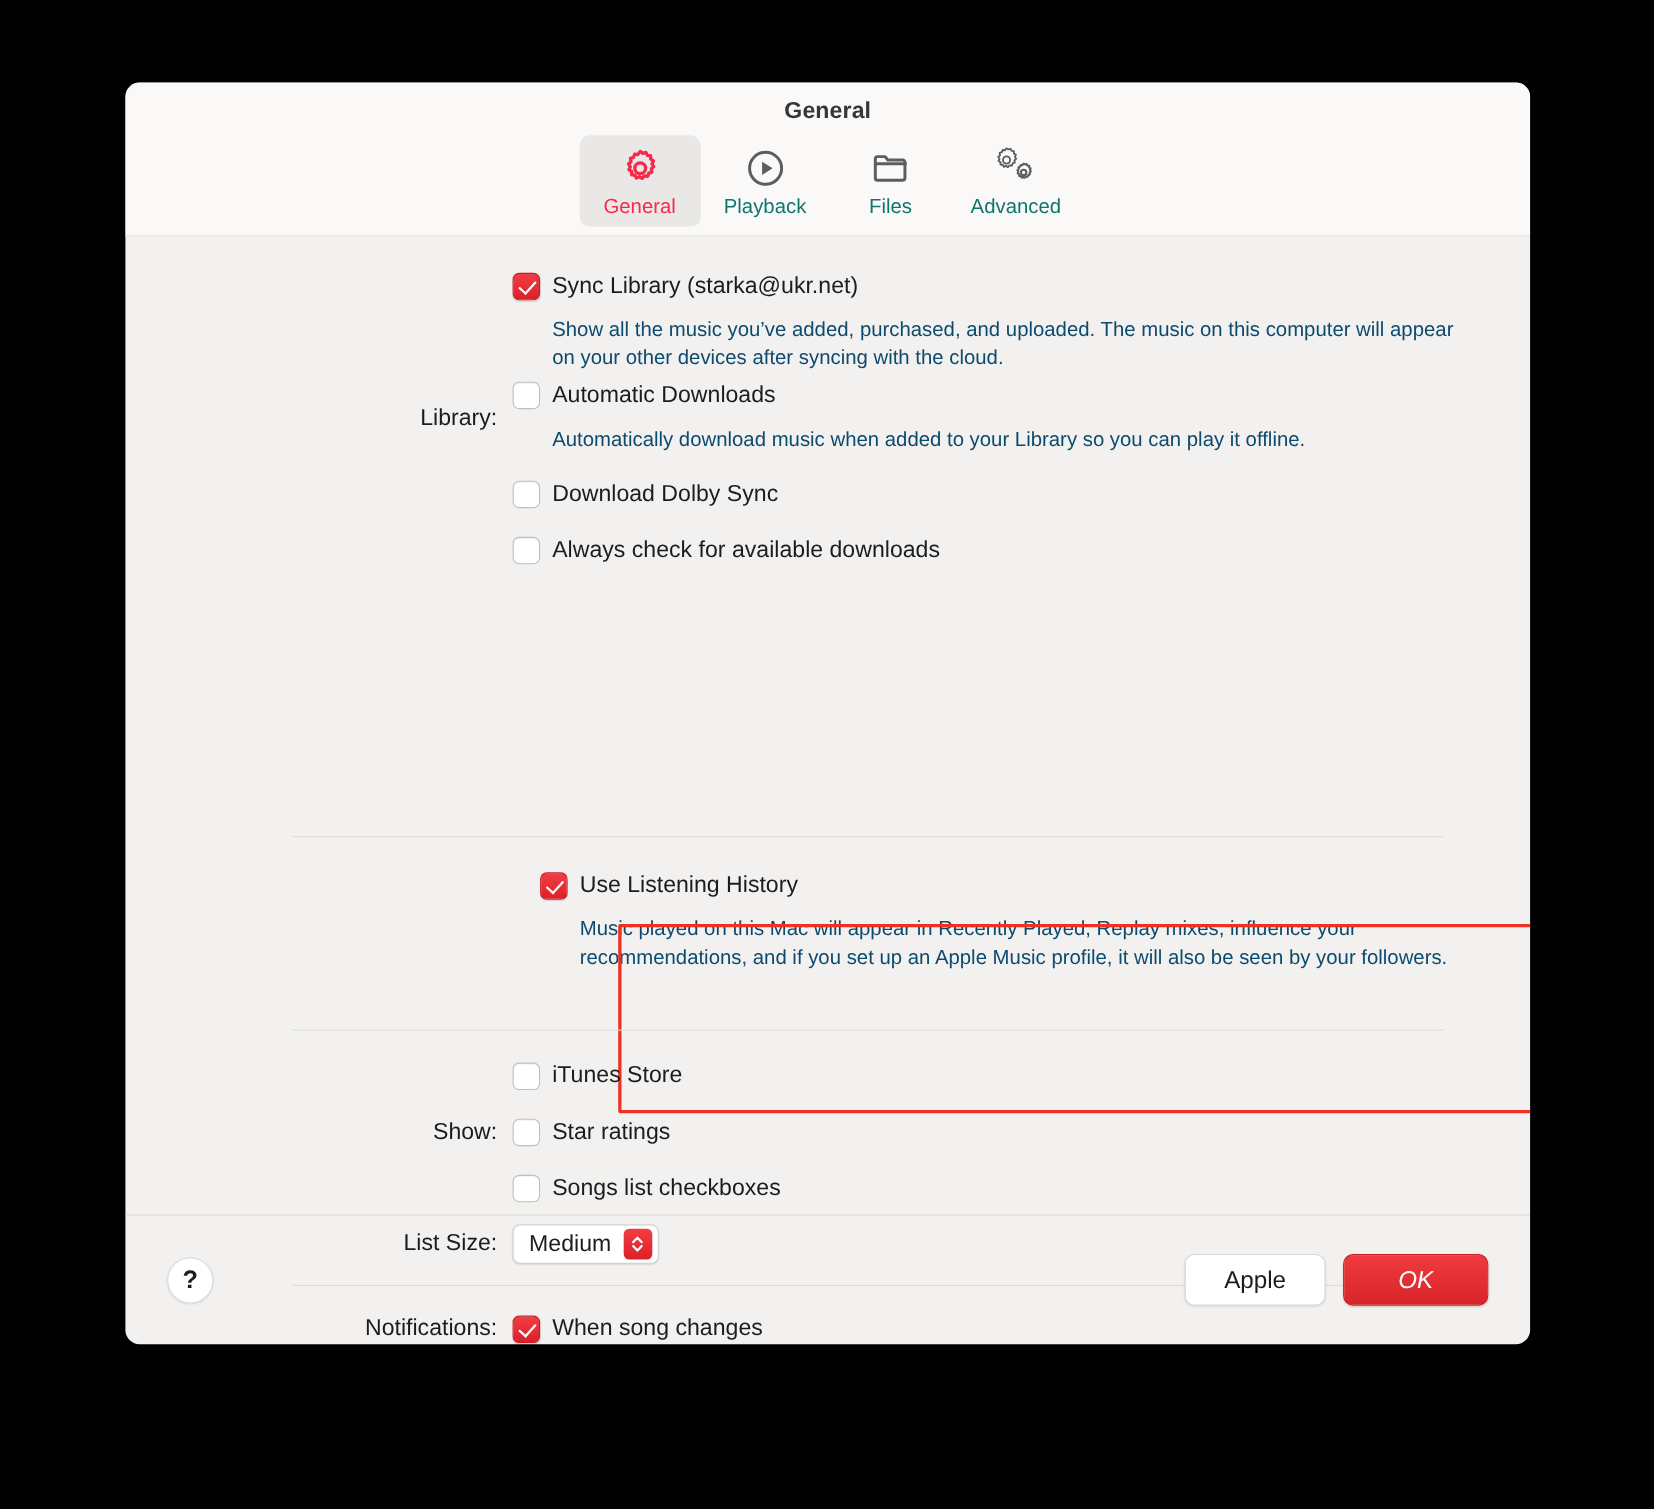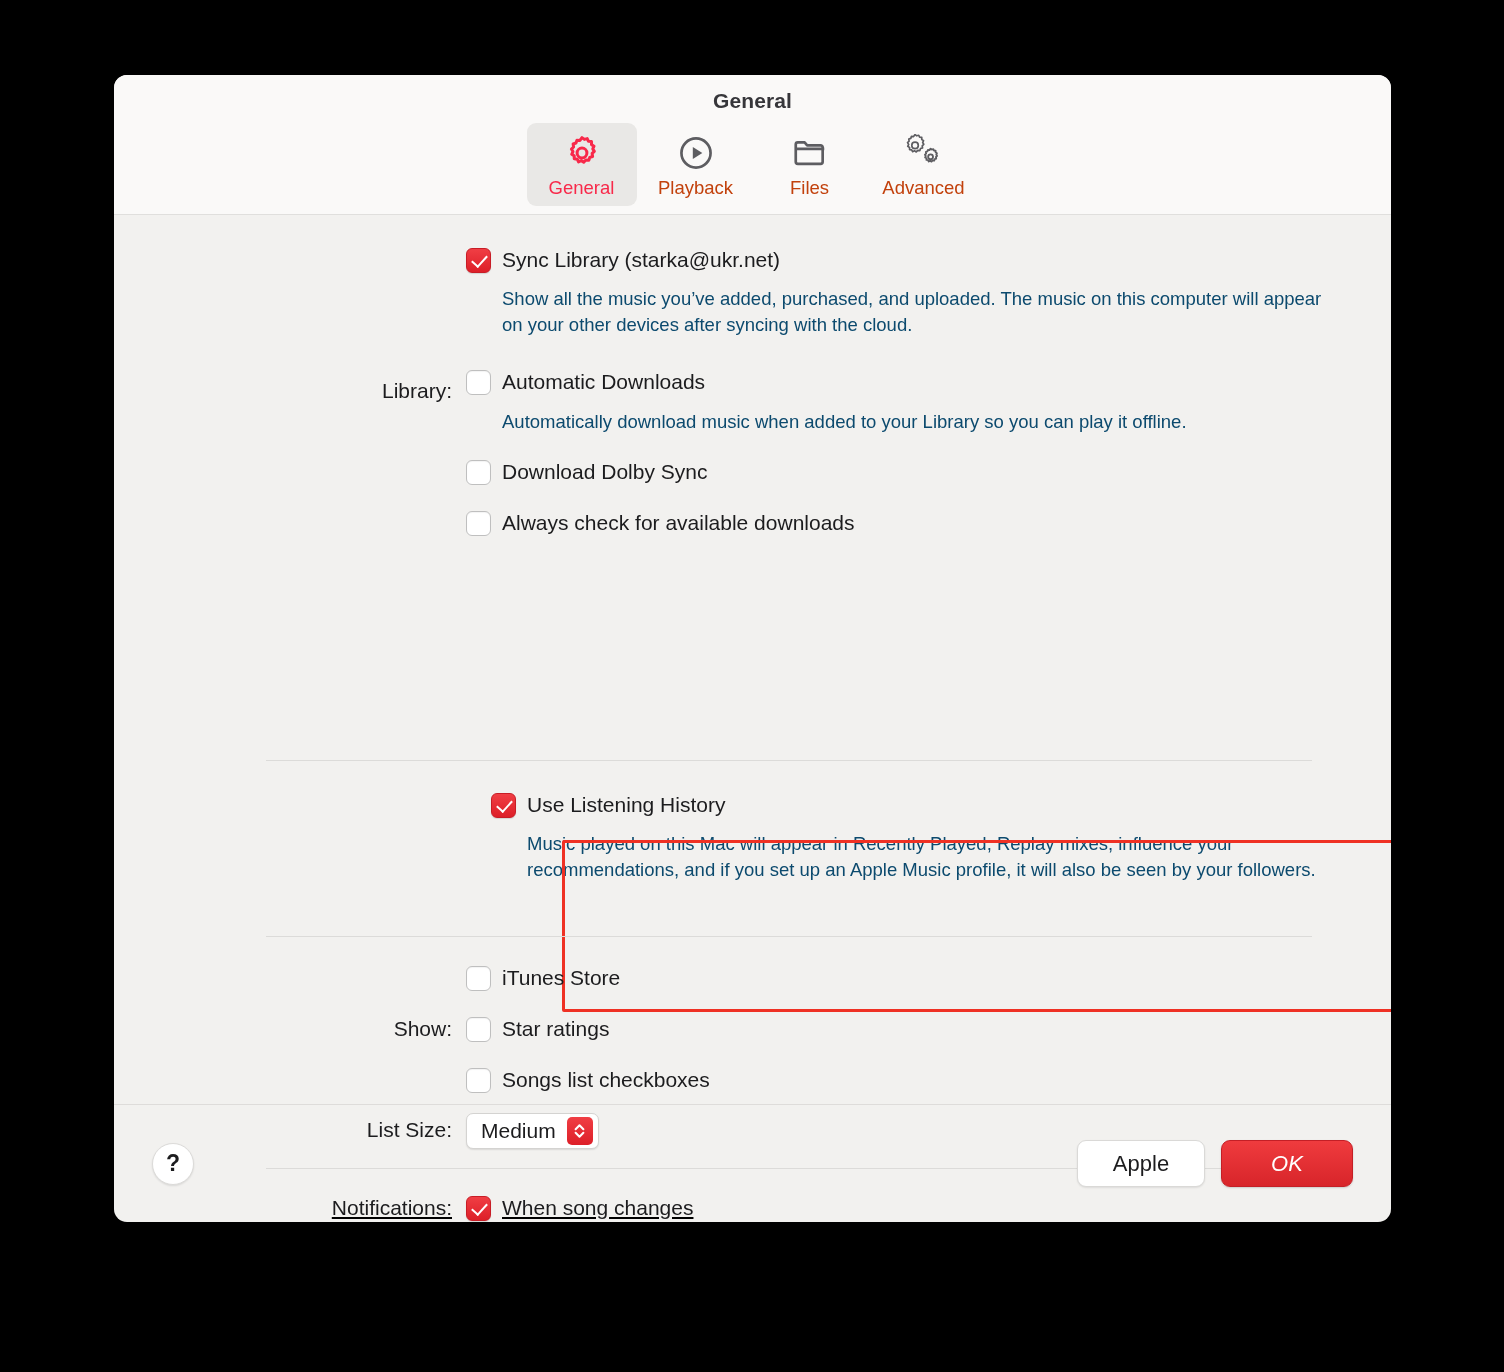--- a/index.html
+++ b/index.html
@@ -62,21 +62,21 @@
 
   .tab-icon {
     height: 40px;
     display: flex;
     align-items: center;
     justify-content: center;
   }
 
   .tab-label {
     font-size: 18.5px;
-    color: #c2410c;
+    color: #0f766e;
     line-height: 1;
   }
   .tab.selected .tab-label { color: #f8294a; }
 
   
   #content {
     position: relative;
     height: 857px;
     padding-top: 30px;
   }
@@ -319,21 +319,21 @@
     <div class="row">
       <div class="label-col">Library:</div>
       <div class="field-col">
 
         <div class="cbline">
           <span class="cbox on"></span>
           <span class="cblabel">Sync Library (starka@ukr.net)</span>
         </div>
         <div class="desc">Show all the music you’ve added, purchased, and uploaded. The music on this computer will appear on your other devices after syncing with the cloud.</div>
 
-        <div class="cbline" style="margin-top:29px">
+        <div class="cbline" style="margin-top:6px">
           <span class="cbox off"></span>
           <span class="cblabel">Automatic Downloads</span>
         </div>
         <div class="desc">Automatically download music when added to your Library so you can play it offline.</div>
 
         <div class="cbline" style="margin-top:22px">
           <span class="cbox off"></span>
           <span class="cblabel">Download Dolby Sync</span>
         </div>
 
@@ -394,21 +394,21 @@
               <path d="M2.6 7.2L6.5 3.2l3.9 4"></path>
               <path d="M2.6 10.8l3.9 4 3.9-4"></path>
             </svg>
           </span>
         </div>
       </div>
     </div>
 
     <div class="sep" style="top:953px"></div>
 
-    <div class="row" style="position:absolute; top:978px; left:0; right:0;text-decoration:underline;">
+    <div class="row" style="position:absolute; top:978px; left:0; right:0;">
       <div class="label-col">Notifications:</div>
       <div class="field-col">
         <div class="cbline">
           <span class="cbox on"></span>
           <span class="cblabel">When song changes</span>
         </div>
       </div>
     </div>
 
   </div>

